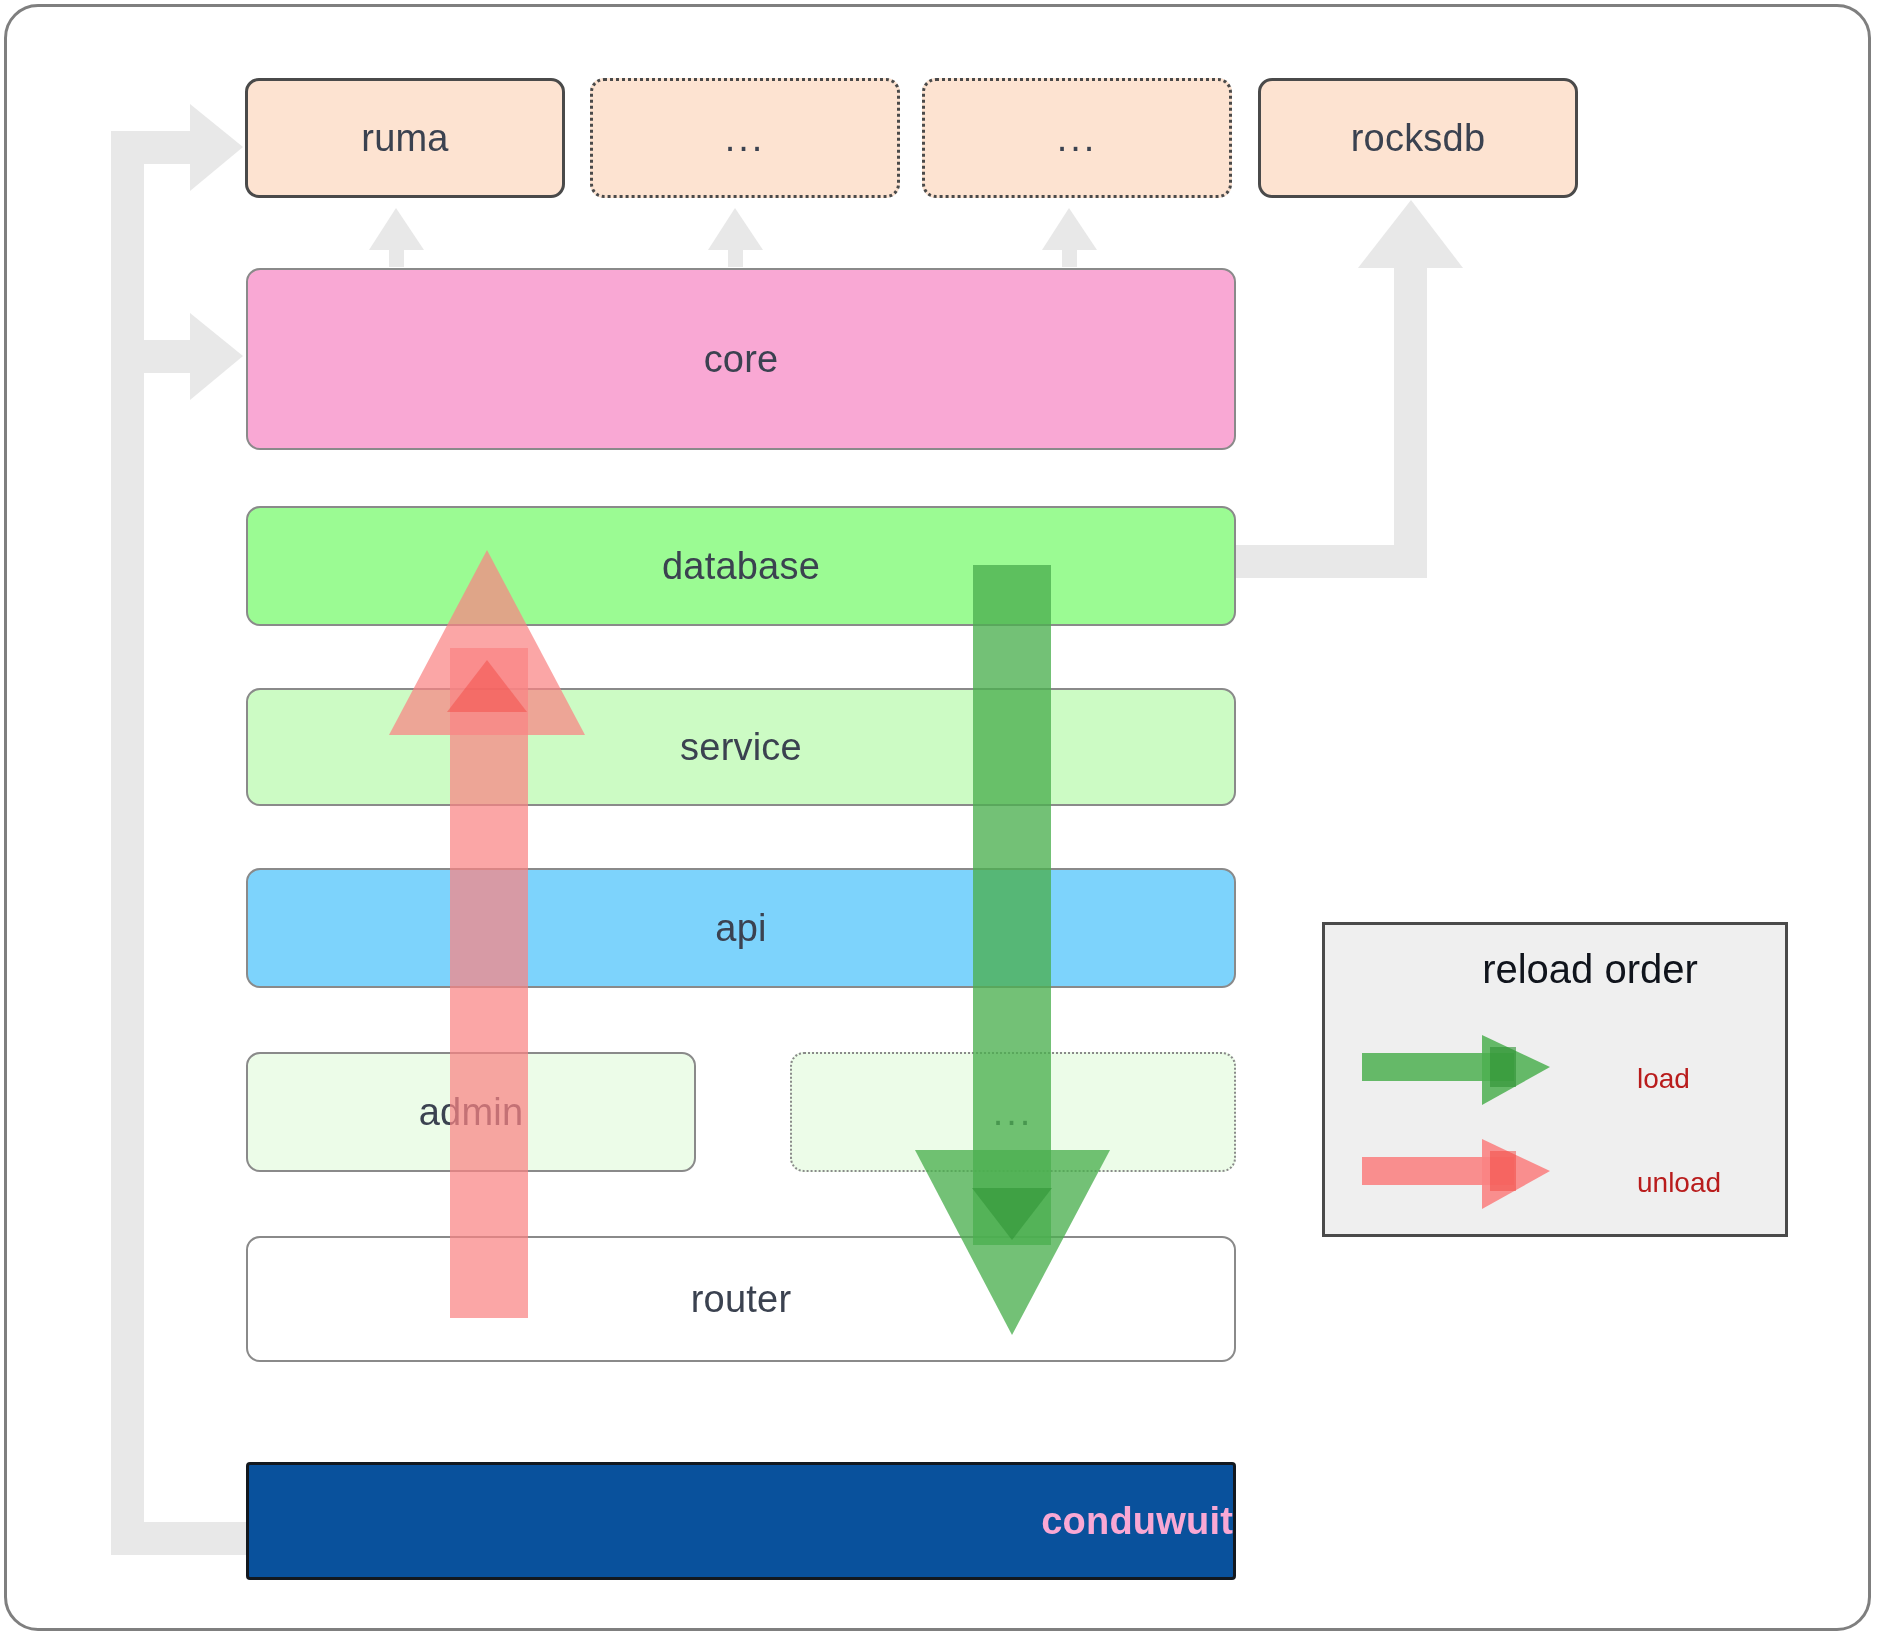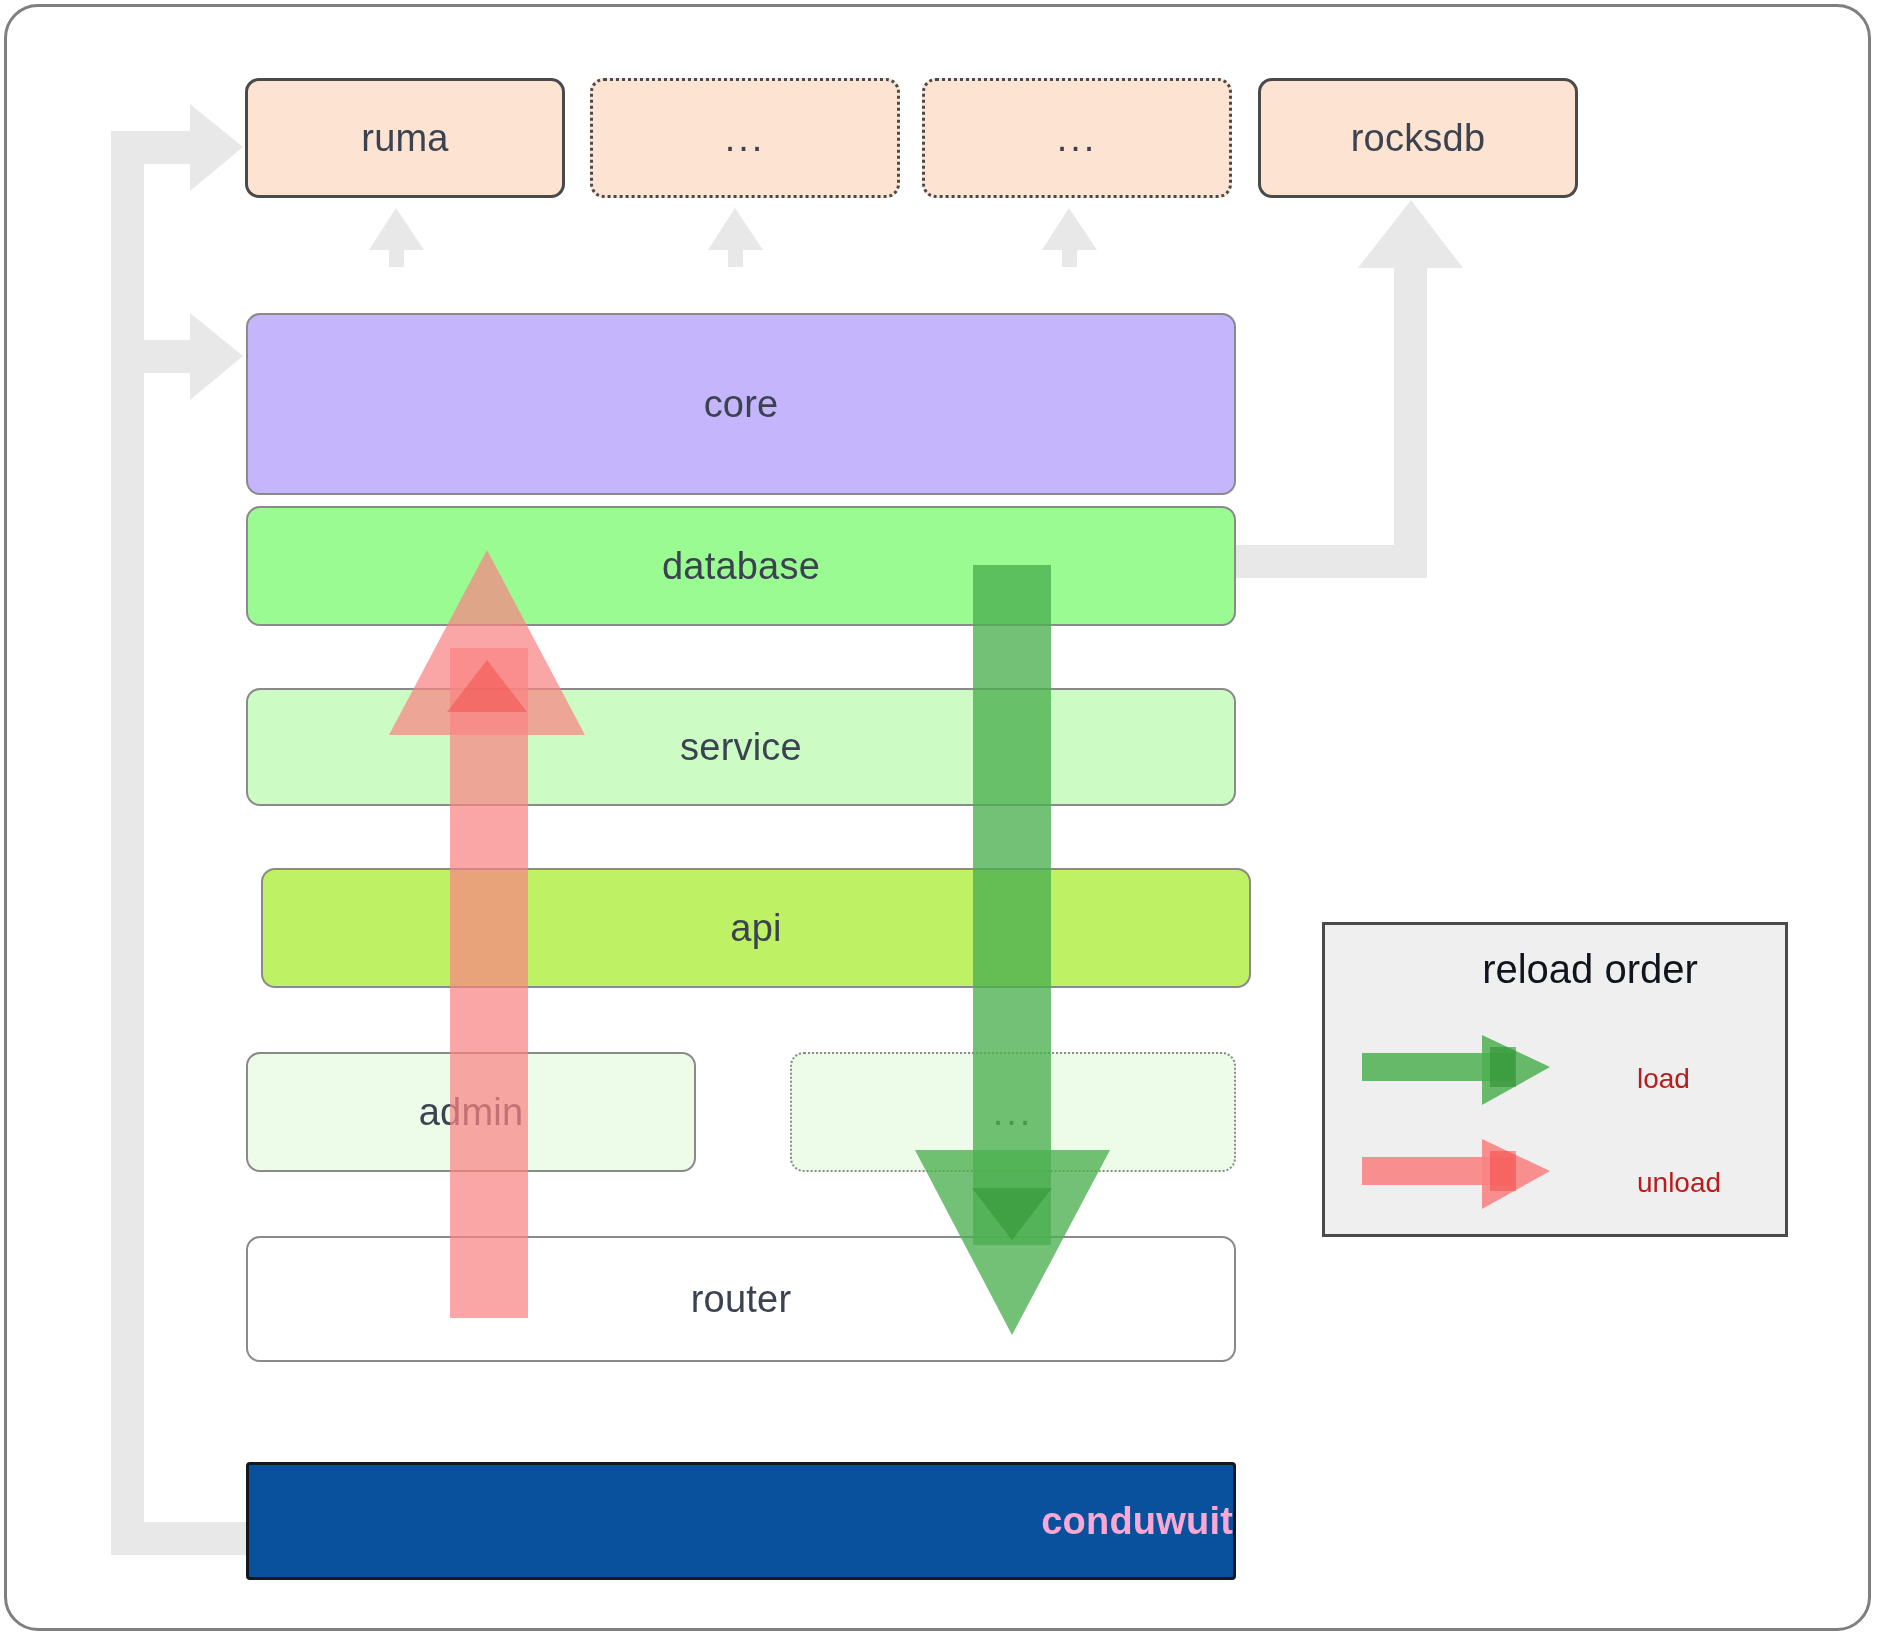--- a/index.html
+++ b/index.html
@@ -45,24 +45,24 @@
   .box.dotted {
     border: 3px dotted #4a4a4a;
   }
   .box.gray-edge {
     border: 2px solid #8a8a8a;
   }
   .box.gray-dotted {
     border: 2px dotted #8a8a8a;
   }
   .orange { background: #fde3d1; }
-  .blue-core { background: #c4b5fd; margin-top: 45px; }
+  .blue-core { background: #f9a8d4; }
   .green-db { background: #9bfb93; }
   .green-service { background: #ccfbc4; }
-  .green-api { background: #bef264; margin-left: 15px; }
+  .green-api { background: #7dd3fc; }
   .green-admin { background: #ecfce8; align-items: center; }
   .white-router { background: #ffffff; }
   .navy {
     background: #09519c;
     color: #f9a8d4;
     font-weight: bold;
     border: 3px solid #12181f;
     border-radius: 4px;
     justify-content: flex-end;
   }

